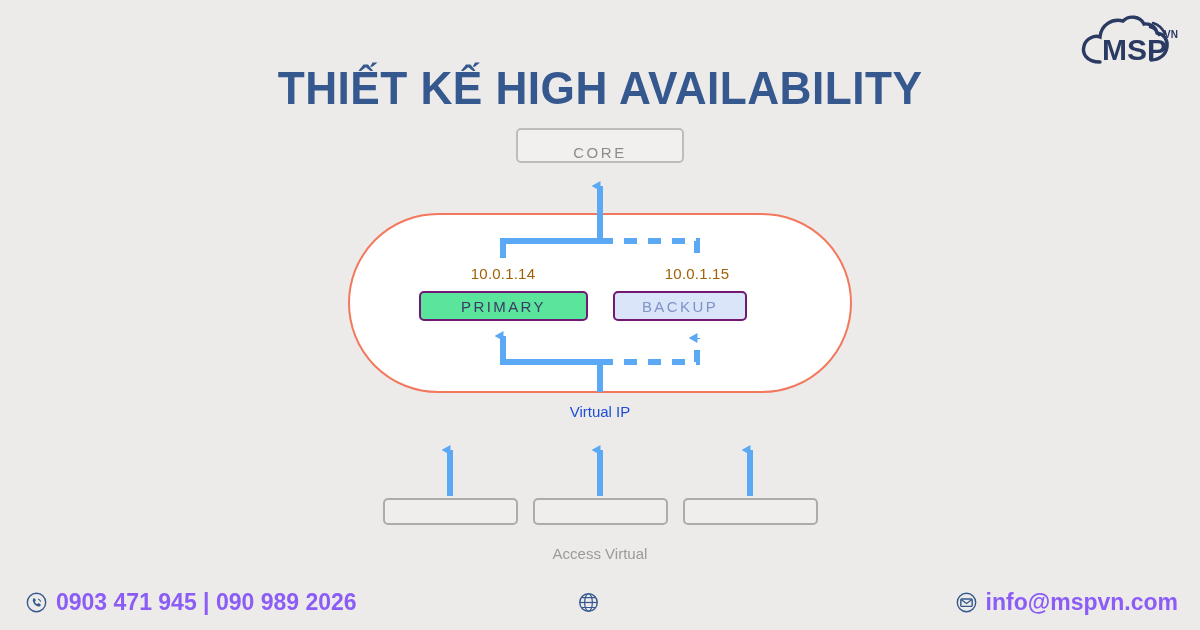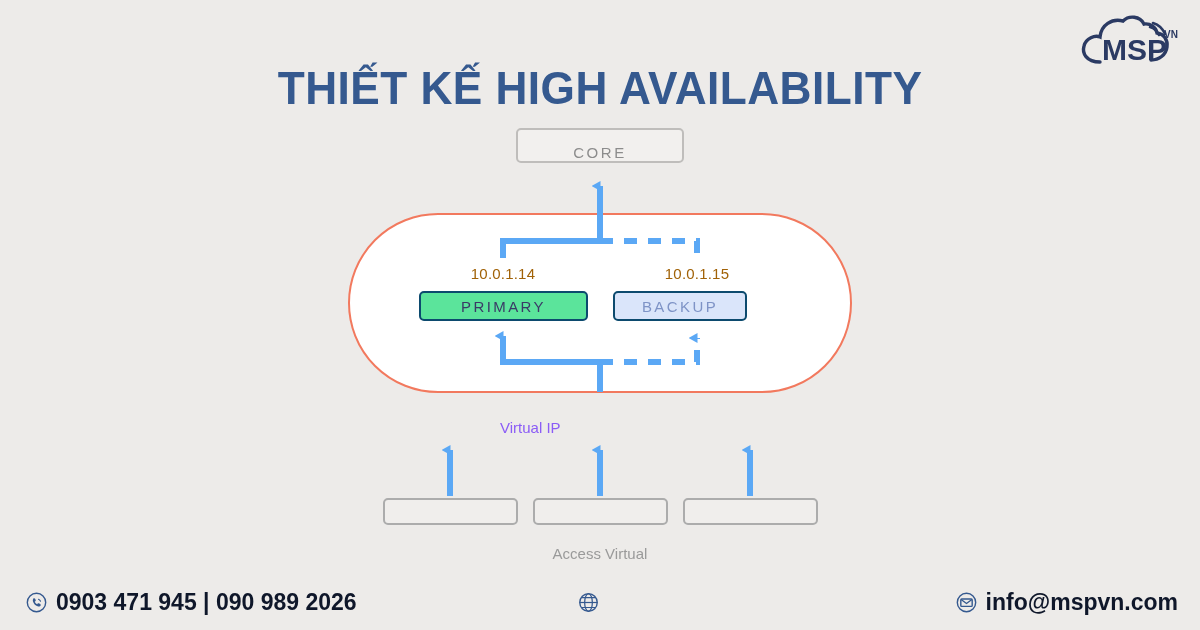--- a/index.html
+++ b/index.html
@@ -52,21 +52,21 @@
     width: 504px; height: 180px;
     border: 2px solid #F2795E;
     border-radius: 90px;
     background: #FFFFFF;
   }
 
   
   .node {
     position: absolute;
     height: 30px;
-    border: 2px solid #0c4a6e;
+    border: 2px solid #701a75;
     border-radius: 5px;
     display: flex; align-items: center; justify-content: center;
     font-size: 15px; letter-spacing: 2.4px; font-weight: 500;
   }
   .node-primary {
     left: 419px; top: 291px; width: 169px;
     background: #5BE49B;
     color: #3A3A66;
   }
   .node-backup {
@@ -81,24 +81,24 @@
     text-align: center;
     font-size: 15px;
     color: #a16207;
     letter-spacing: 0.2px;
   }
   .ip-primary { left: 413px; }
   .ip-backup  { left: 607px; }
 
   .vip-label {
     position: absolute;
-    left: 500px; top: 419px; width: 200px;
-    text-align: left;
+    left: 500px; top: 403px; width: 200px;
+    text-align: center;
     font-size: 15px;
-    color: #8b5cf6;
+    color: #1d4ed8;
   }
 
   
   .wires {
     position: absolute;
     left: 0; top: 0; width: 1200px; height: 630px;
     pointer-events: none;
   }
 
   
@@ -120,21 +120,21 @@
     text-align: center;
     font-size: 15px;
     color: #9A9A9A;
   }
 
   
   .footer-item {
     position: absolute;
     bottom: 0; height: 56px;
     display: flex; align-items: center;
-    color: #0f172a;
+    color: #8b5cf6;
     font-size: 23px;
     font-weight: 700;
     white-space: nowrap;
   }
   .footer-phone { left: 26px; }
   .footer-web   { left: 578px; }
   .footer-mail  { right: 22px; }
   .footer-item .ficon {
     display: inline-flex;
     margin-right: 9px;

